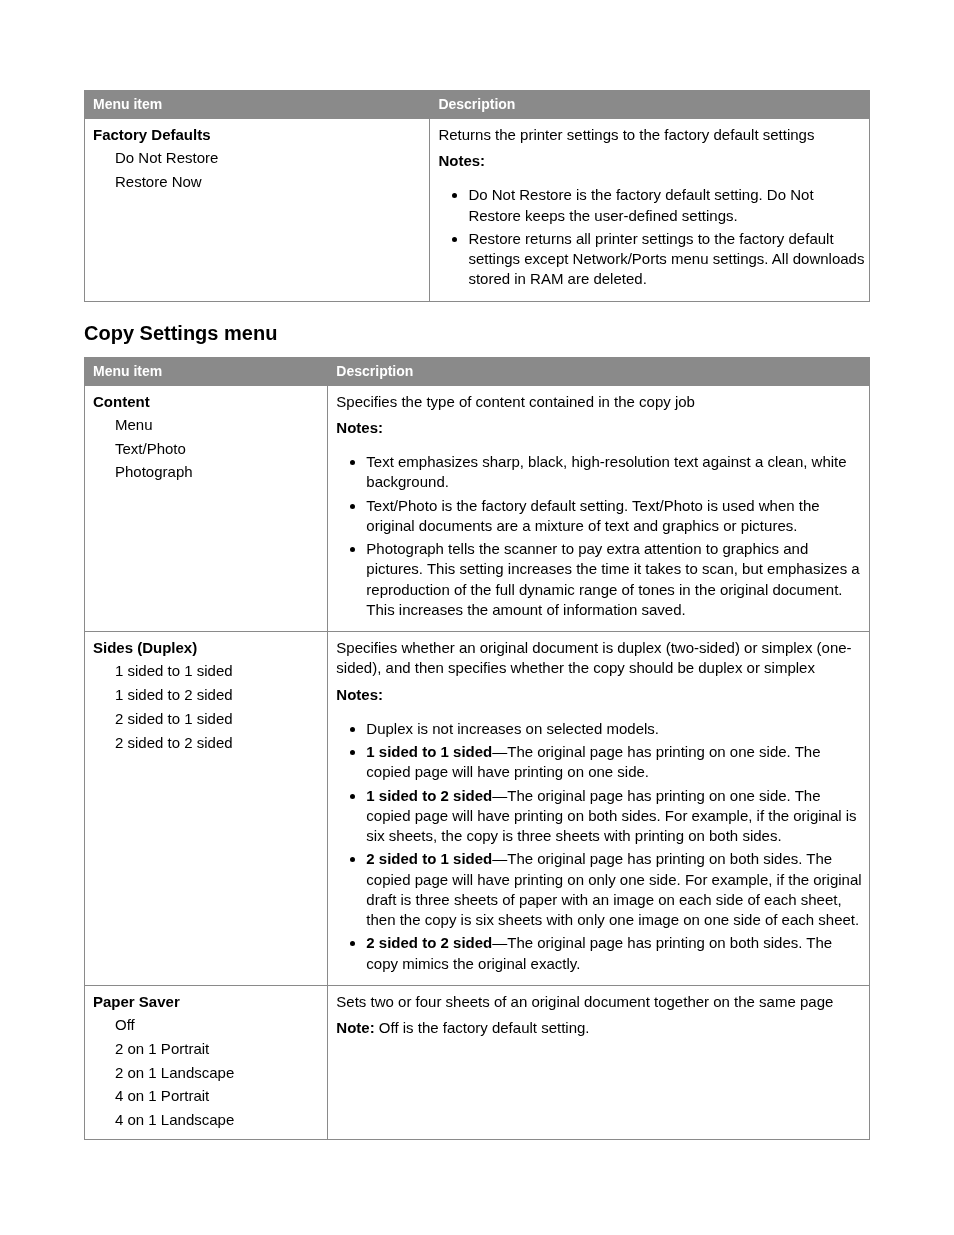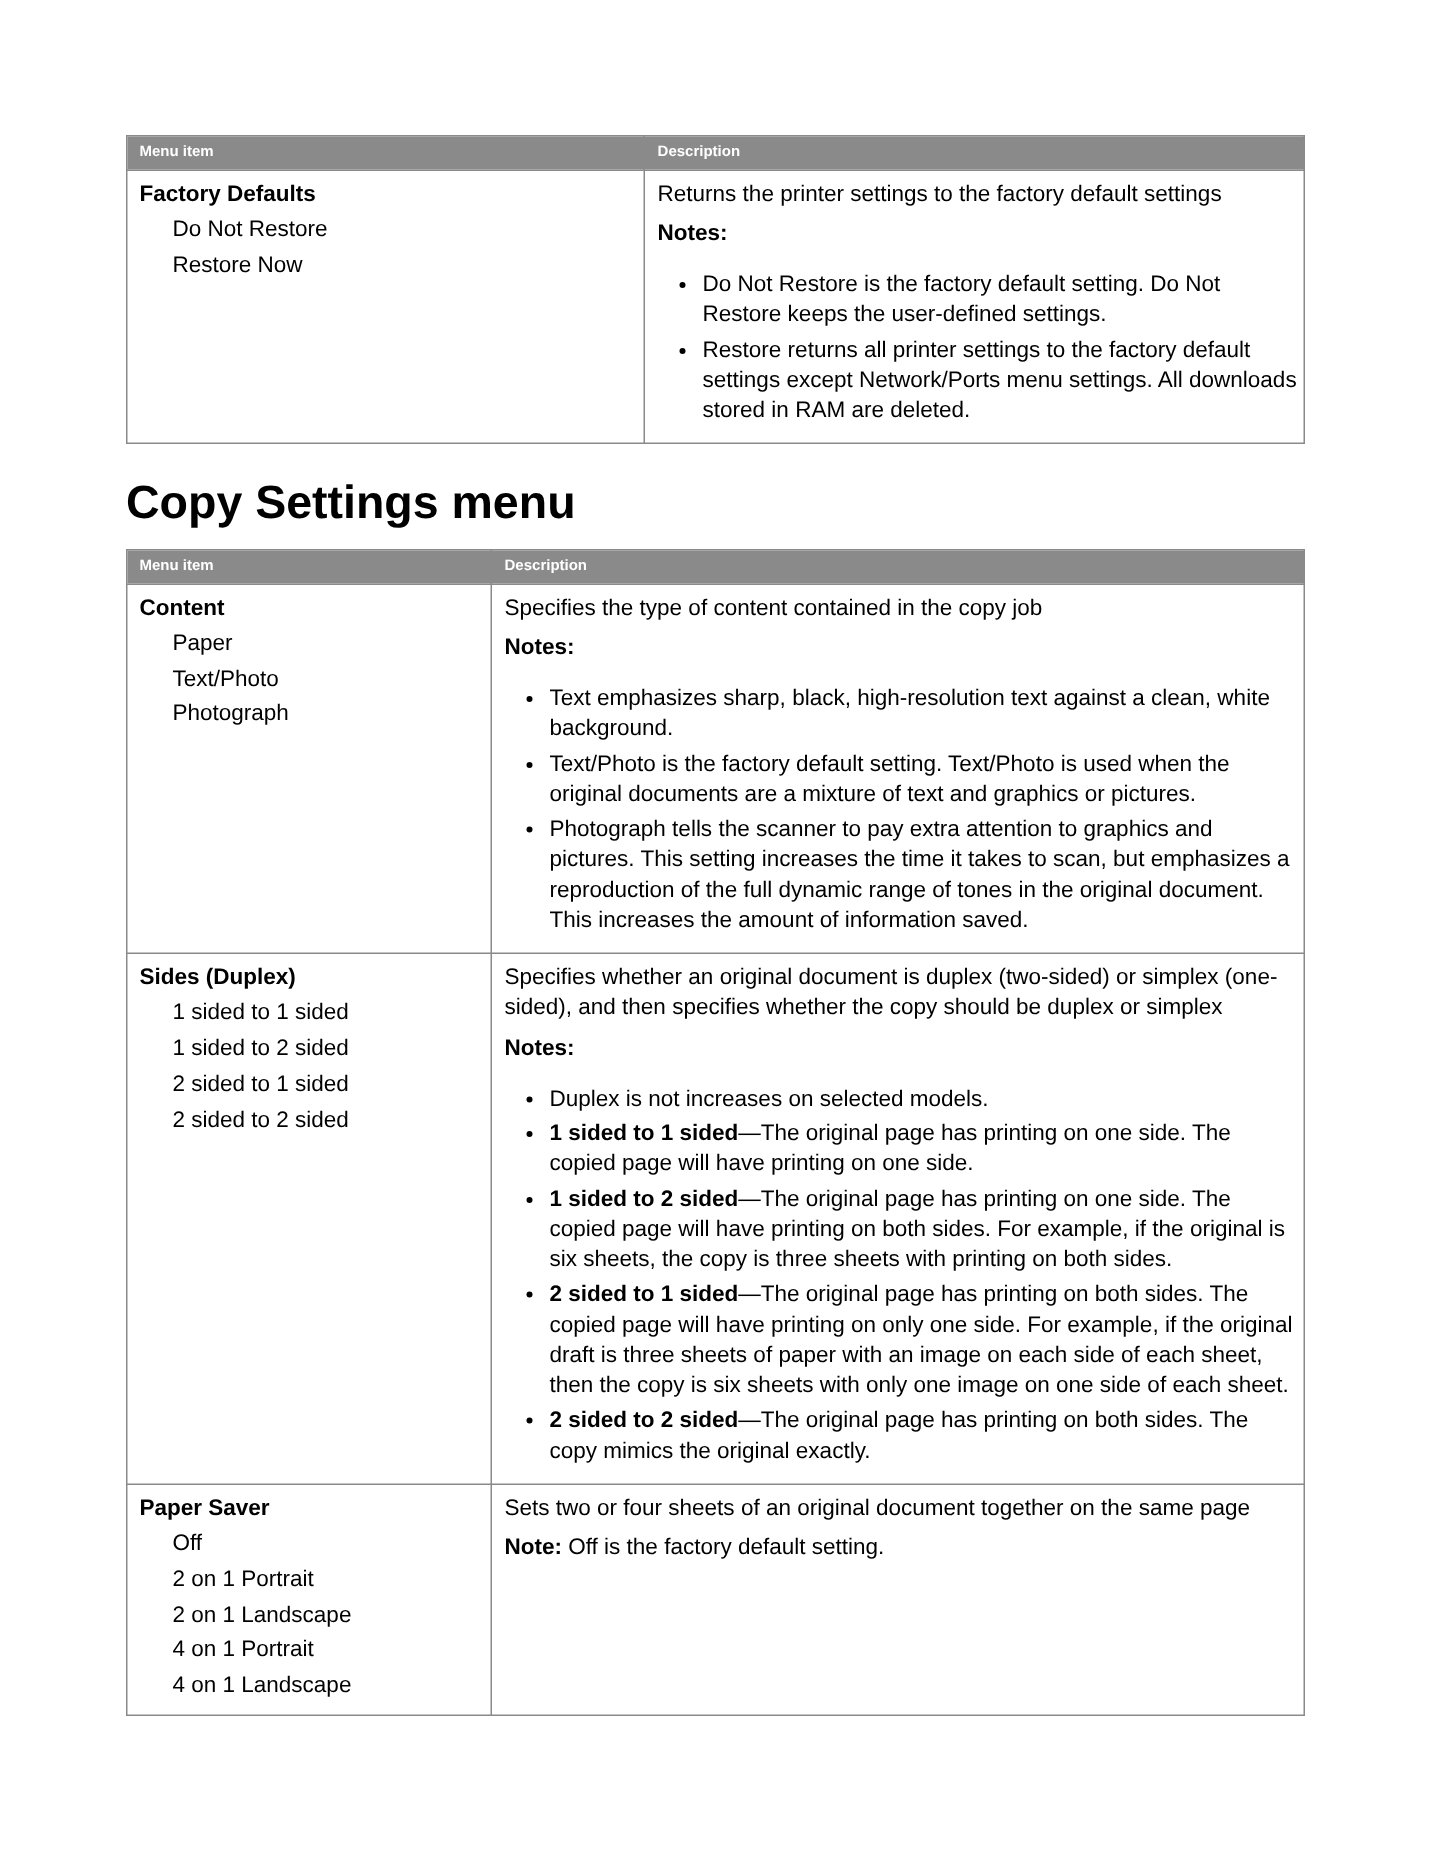--- a/index.html
+++ b/index.html
@@ -17,21 +17,21 @@
     width: 100%;
     margin-bottom: 18px;
   }
   th {
     background: #8a8a8a;
     color: #fff;
     text-align: left;
     font-weight: bold;
     padding: 4px 8px;
     border: 1.5px solid #8a8a8a;
-    font-size: 10px;
+    font-size: 14px;
   }
   td {
     border: 1.5px solid #8a8a8a;
     padding: 6px 2px 8px 8px;
     vertical-align: top;
     font-size: 15px;
   }
   .col-menu { width: 44%; }
   .col-menu-2 { width: 31%; }
   .mi-title {
@@ -49,21 +49,21 @@
   ul.notes {
     margin: 14px 0 0 0;
     padding-left: 30px;
   }
   ul.notes li {
     margin: 3px 0;
     padding-left: 0;
   }
   .section-heading {
     font-weight: bold;
-    font-size: 31px;
+    font-size: 20px;
     margin: 14px 0 10px 0;
   }
   .footer {
     text-align: center;
     margin-top: 46px;
     font-size: 15px;
   }
   .page-no {
     font-weight: bold;
     font-size: 17px;
@@ -115,21 +115,21 @@
     <tr>
       <th>Menu item</th>
       <th>Description</th>
     </tr>
   </thead>
   <tbody>
 
     <tr>
       <td>
         <div class="mi-title">Content</div>
-        <div class="sub">Paper</div>
+        <div class="sub">Menu</div>
         <div class="sub">Text/Photo</div>
         <div class="sub">Photograph</div>
       </td>
       <td>
         <div class="desc-lead">Specifies the type of content contained in the copy job</div>
         <div class="notes-label">Notes:</div>
         <ul class="notes">
           <li>Text emphasizes sharp, black, high-resolution text against a clean, white background.</li>
           <li>Text/Photo is the factory default setting. Text/Photo is used when the original documents are a mixture of text and graphics or pictures.</li>
           <li>Photograph tells the scanner to pay extra attention to graphics and pictures. This setting increases the time it takes to scan, but emphasizes a reproduction of the full dynamic range of tones in the original document. This increases the amount of information saved.</li>

